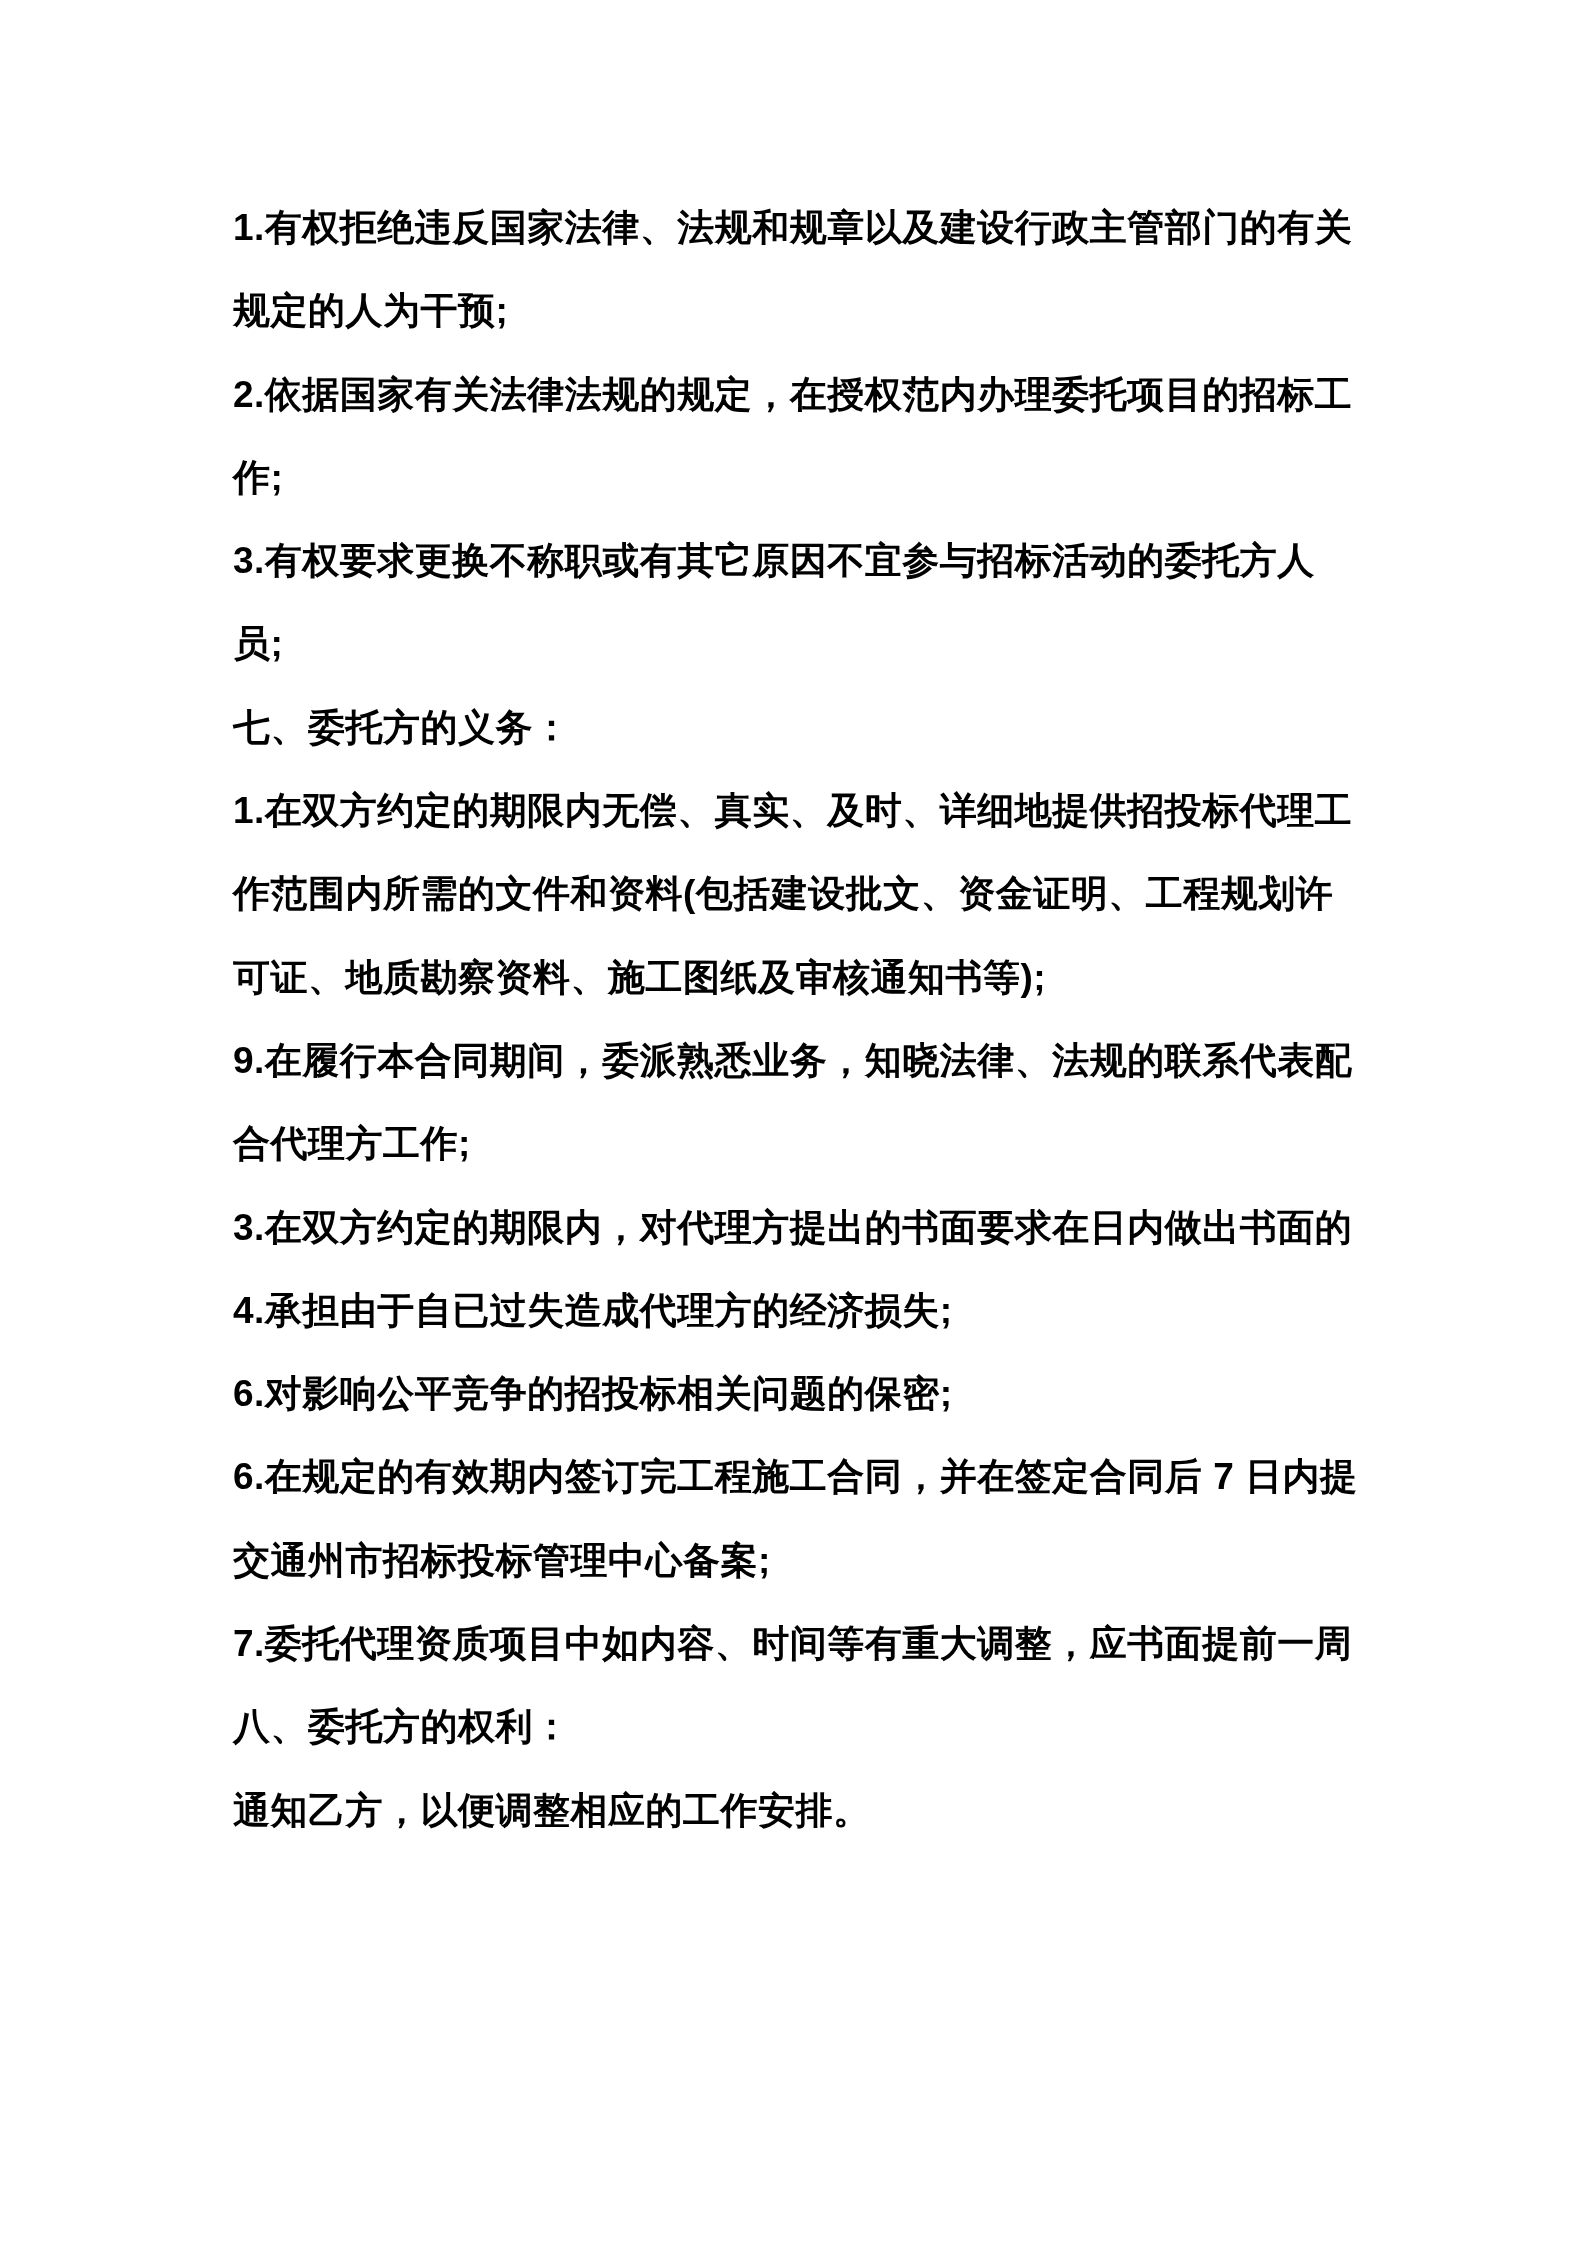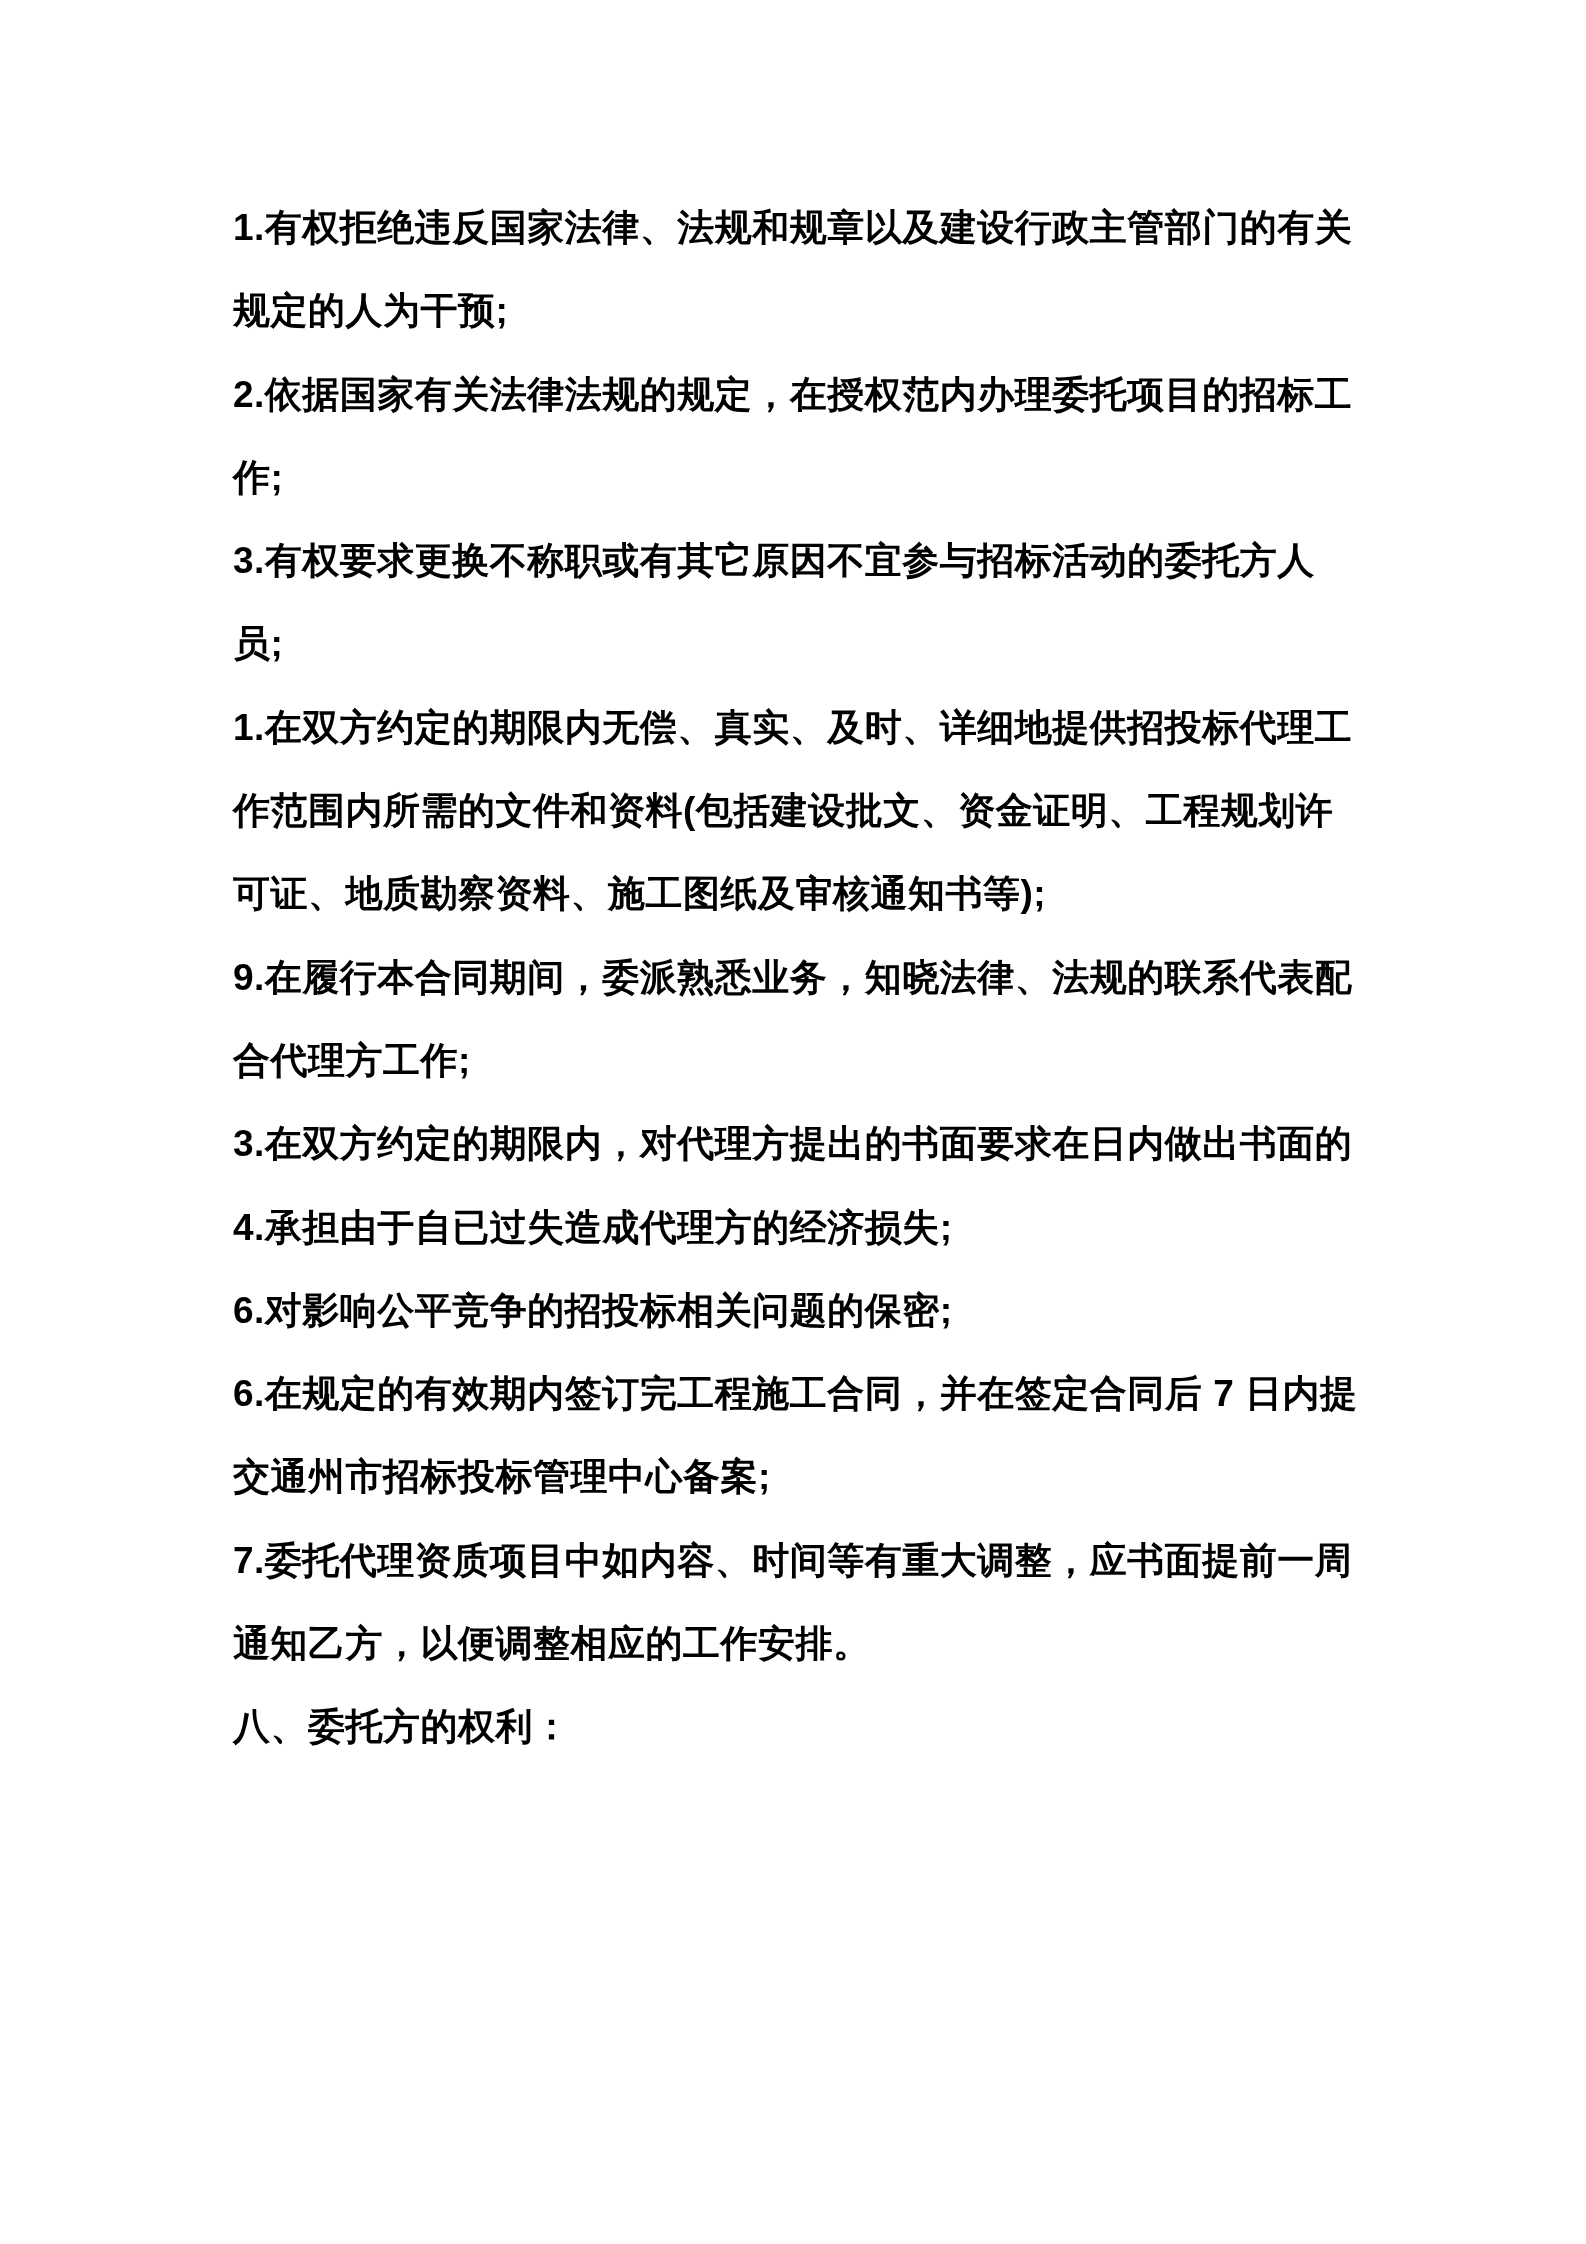--- a/index.html
+++ b/index.html
@@ -33,26 +33,27 @@
 </head>
 <body>
 
 <div class="page">
   <div class="doc-line">1.有权拒绝违反国家法律、法规和规章以及建设行政主管部门的有关</div>
   <div class="doc-line">规定的人为干预;</div>
   <div class="doc-line">2.依据国家有关法律法规的规定，在授权范内办理委托项目的招标工</div>
   <div class="doc-line">作;</div>
   <div class="doc-line">3.有权要求更换不称职或有其它原因不宜参与招标活动的委托方人</div>
   <div class="doc-line">员;</div>
+  <div class="doc-line">七、委托方的义务：</div>
   <div class="doc-line">1.在双方约定的期限内无偿、真实、及时、详细地提供招投标代理工</div>
   <div class="doc-line">作范围内所需的文件和资料(包括建设批文、资金证明、工程规划许</div>
   <div class="doc-line">可证、地质勘察资料、施工图纸及审核通知书等);</div>
   <div class="doc-line">9.在履行本合同期间，委派熟悉业务，知晓法律、法规的联系代表配</div>
   <div class="doc-line">合代理方工作;</div>
   <div class="doc-line">3.在双方约定的期限内，对代理方提出的书面要求在日内做出书面的</div>
   <div class="doc-line">4.承担由于自已过失造成代理方的经济损失;</div>
   <div class="doc-line">6.对影响公平竞争的招投标相关问题的保密;</div>
   <div class="doc-line">6.在规定的有效期内签订完工程施工合同，并在签定合同后 7 日内提</div>
   <div class="doc-line">交通州市招标投标管理中心备案;</div>
   <div class="doc-line">7.委托代理资质项目中如内容、时间等有重大调整，应书面提前一周</div>
+  <div class="doc-line">八、委托方的权利：</div>
   <div class="doc-line">通知乙方，以便调整相应的工作安排。</div>
-  <div class="doc-line">八、委托方的权利：</div>
 </div>
 
 </body></html>

